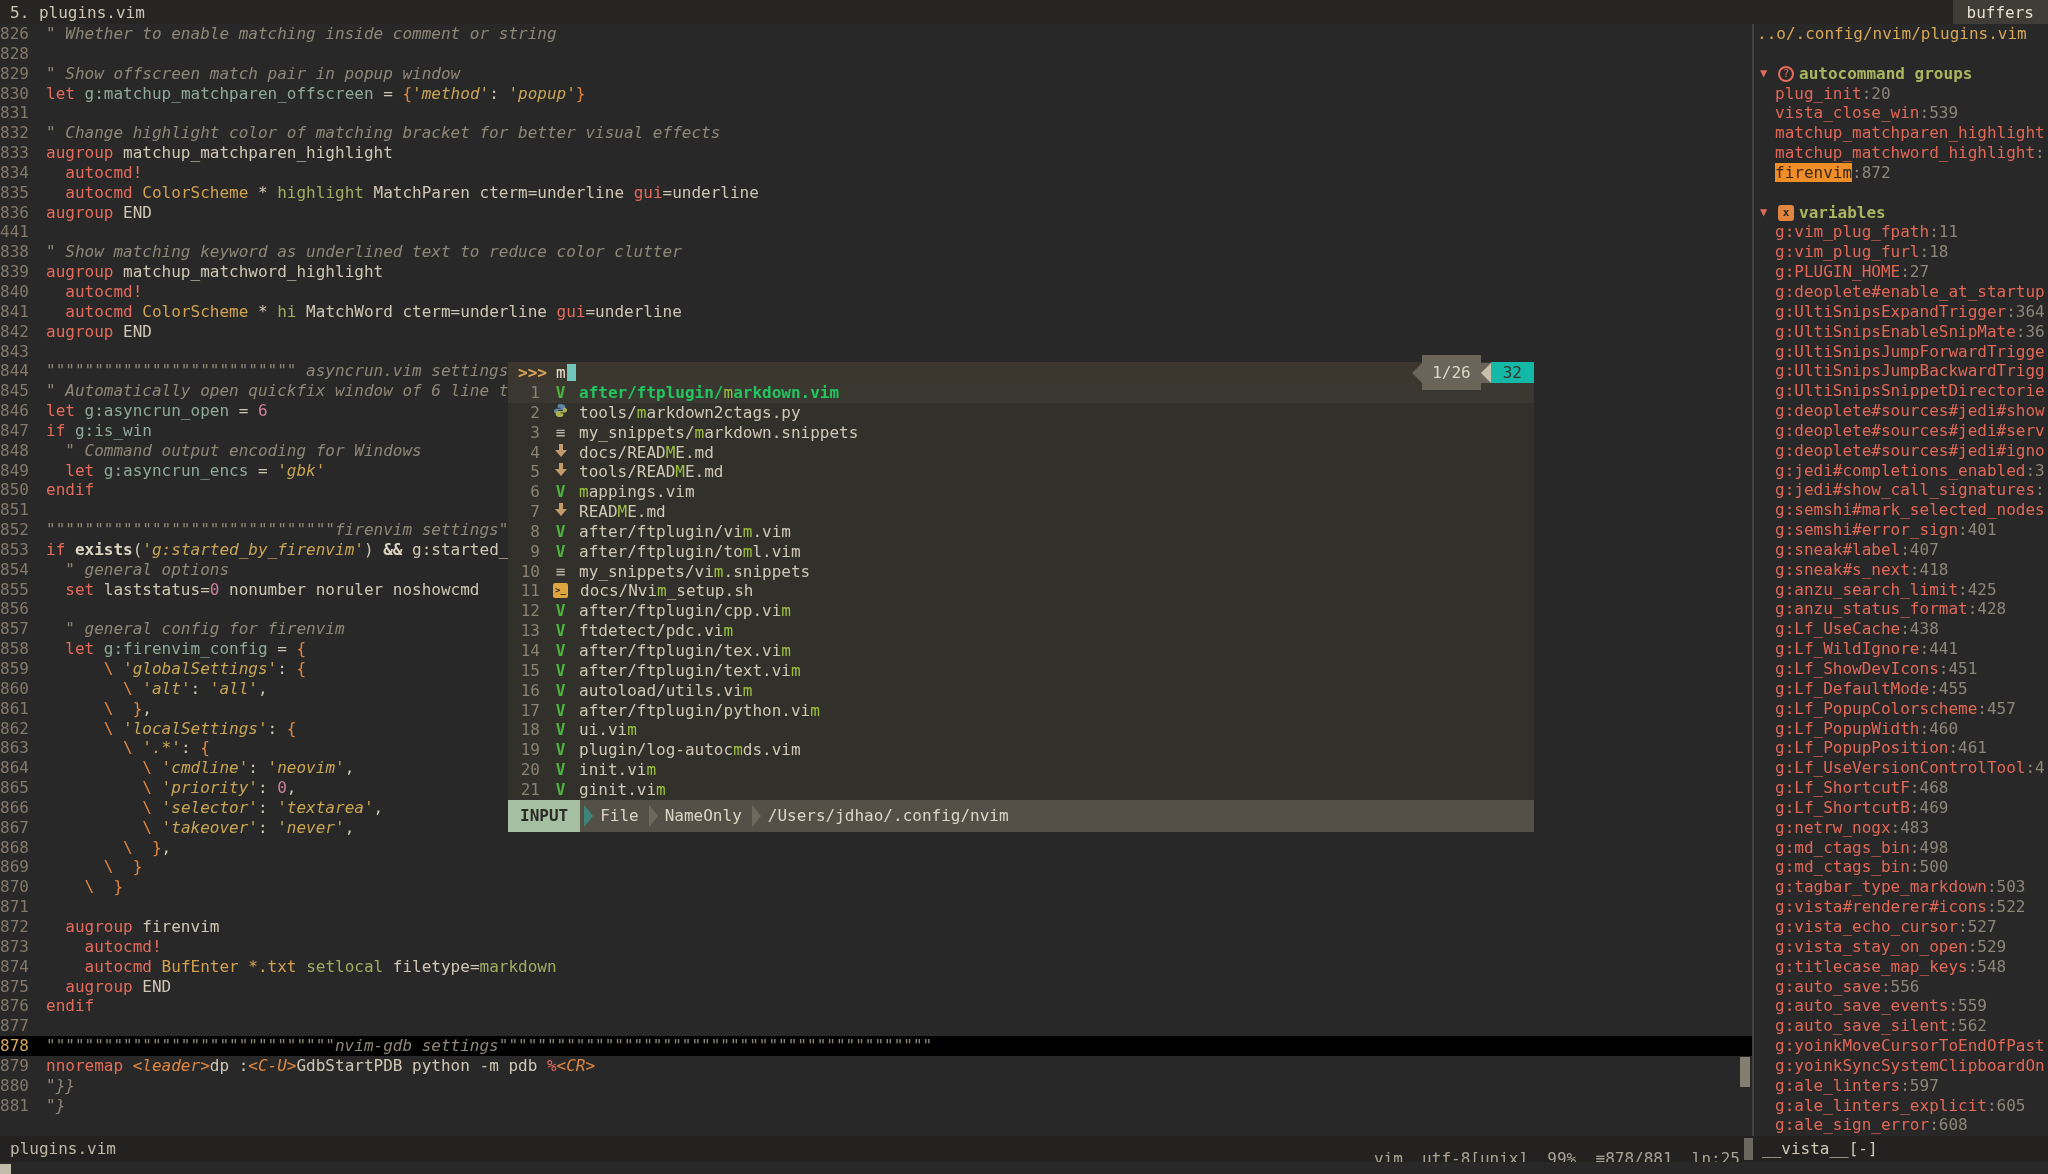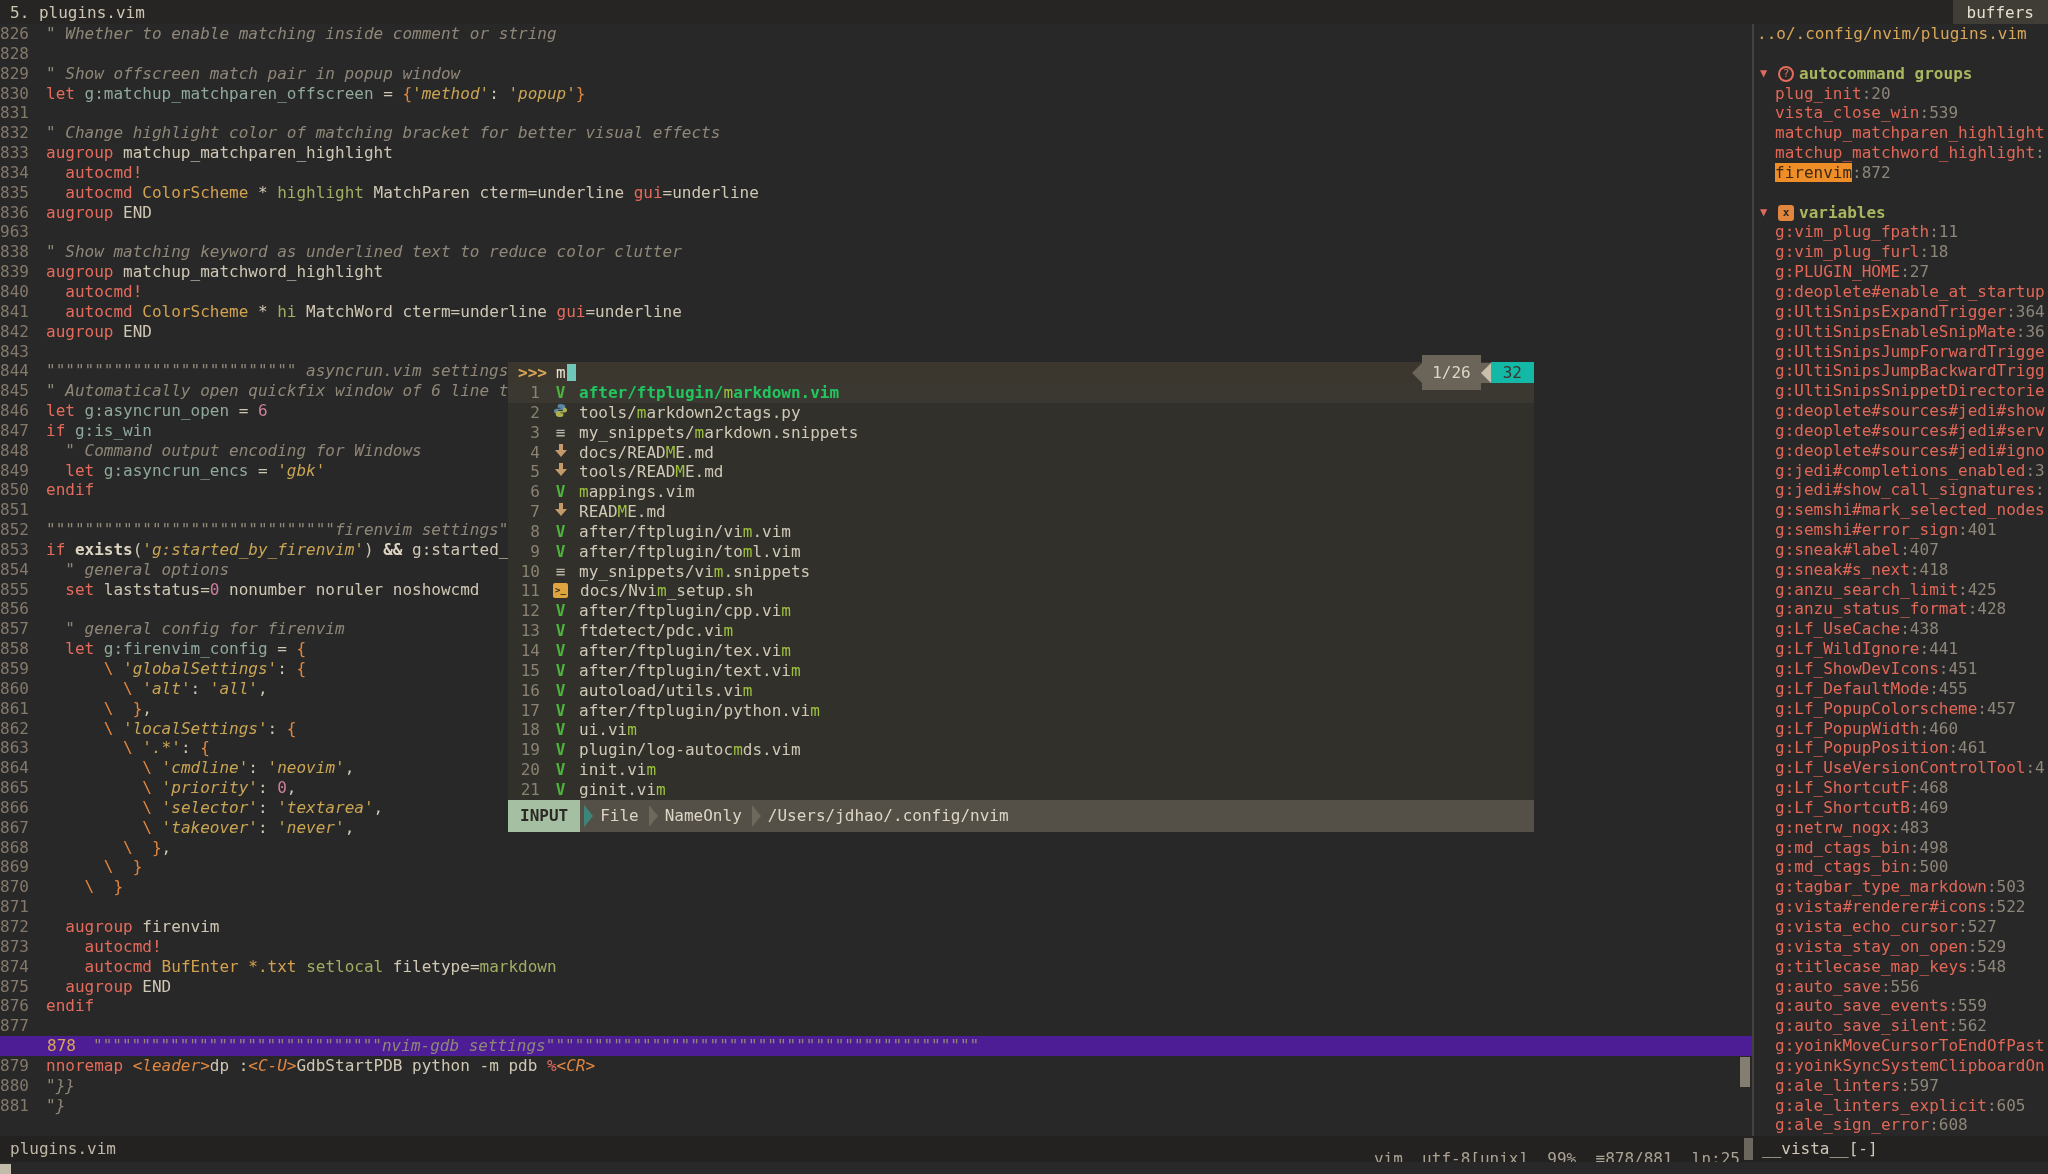--- a/index.html
+++ b/index.html
@@ -5,21 +5,21 @@
   html,body{margin:0;padding:0;background:#111;}
   .screen{position:relative;width:2048px;height:1174px;background:#282828;overflow:hidden;
     font-family:"DejaVu Sans Mono",monospace;font-size:16px;color:#cfc7b4;}
   
   .tabline{position:absolute;top:0;left:0;right:0;height:24px;background:#262523;display:flex;align-items:center;}
   .tab-buf{padding-left:10px;color:#cdc5b2;}
   .tab-right{margin-left:auto;background:#403c36;color:#e6dfcd;padding:0 14px;height:100%;display:flex;align-items:center;}
   
   .editor{position:absolute;top:24px;left:0;width:1752px;height:1112px;overflow:hidden;}
   .eline{display:flex;height:19.85px;line-height:19.85px;white-space:pre;overflow:hidden;}
-  .eline.cur{background:#4c1d95;padding-left:47px;}
+  .eline.cur{background:#000000;}
   .ln{width:36px;text-align:left;color:#85796b;flex:none;margin-right:10px;}
   .eline.cur .ln{color:#d8a657;}
   .codes{white-space:pre;}
   .t-f{color:#cfc7b4;} .t-c{color:#8f8778;font-style:italic;}
   .t-k{color:#e56b5c;} .t-v{color:#8fa99b;} .t-s{color:#c9a554;font-style:italic;}
   .t-n{color:#ce7f9c;} .t-o{color:#e0863f;} .t-y{color:#d3a24f;} .t-g{color:#a3ac62;}
   .t-b{color:#ddd5c2;font-weight:bold;} .t-sp{color:#e0863f;font-style:italic;}
   
   .vsep{position:absolute;left:1752px;top:24px;width:2px;height:1150px;background:#45423d;}
   .sidebar{position:absolute;top:24px;left:1754px;right:0;height:1112px;overflow:hidden;}
@@ -84,21 +84,21 @@
       <div class="eline"><span class="ln">826</span><span class="codes"><span class="t-c">" Whether to enable matching inside comment or string</span></span></div>
       <div class="eline"><span class="ln">828</span><span class="codes"></span></div>
       <div class="eline"><span class="ln">829</span><span class="codes"><span class="t-c">" Show offscreen match pair in popup window</span></span></div>
       <div class="eline"><span class="ln">830</span><span class="codes"><span class="t-k">let</span><span class="t-f"> </span><span class="t-v">g:matchup_matchparen_offscreen</span><span class="t-f"> = </span><span class="t-o">{</span><span class="t-s">'method'</span><span class="t-f">: </span><span class="t-s">'popup'</span><span class="t-o">}</span></span></div>
       <div class="eline"><span class="ln">831</span><span class="codes"></span></div>
       <div class="eline"><span class="ln">832</span><span class="codes"><span class="t-c">" Change highlight color of matching bracket for better visual effects</span></span></div>
       <div class="eline"><span class="ln">833</span><span class="codes"><span class="t-k">augroup</span><span class="t-f"> matchup_matchparen_highlight</span></span></div>
       <div class="eline"><span class="ln">834</span><span class="codes"><span class="t-f">  </span><span class="t-k">autocmd!</span></span></div>
       <div class="eline"><span class="ln">835</span><span class="codes"><span class="t-f">  </span><span class="t-k">autocmd</span><span class="t-f"> </span><span class="t-y">ColorScheme</span><span class="t-f"> * </span><span class="t-g">highlight</span><span class="t-f"> MatchParen cterm=underline </span><span class="t-k">gui</span><span class="t-f">=underline</span></span></div>
       <div class="eline"><span class="ln">836</span><span class="codes"><span class="t-k">augroup</span><span class="t-f"> END</span></span></div>
-      <div class="eline"><span class="ln">963</span><span class="codes"></span></div>
+      <div class="eline"><span class="ln">441</span><span class="codes"></span></div>
       <div class="eline"><span class="ln">838</span><span class="codes"><span class="t-c">" Show matching keyword as underlined text to reduce color clutter</span></span></div>
       <div class="eline"><span class="ln">839</span><span class="codes"><span class="t-k">augroup</span><span class="t-f"> matchup_matchword_highlight</span></span></div>
       <div class="eline"><span class="ln">840</span><span class="codes"><span class="t-f">  </span><span class="t-k">autocmd!</span></span></div>
       <div class="eline"><span class="ln">841</span><span class="codes"><span class="t-f">  </span><span class="t-k">autocmd</span><span class="t-f"> </span><span class="t-y">ColorScheme</span><span class="t-f"> * </span><span class="t-g">hi</span><span class="t-f"> MatchWord cterm=underline </span><span class="t-k">gui</span><span class="t-f">=underline</span></span></div>
       <div class="eline"><span class="ln">842</span><span class="codes"><span class="t-k">augroup</span><span class="t-f"> END</span></span></div>
       <div class="eline"><span class="ln">843</span><span class="codes"></span></div>
       <div class="eline"><span class="ln">844</span><span class="codes"><span class="t-c">"""""""""""""""""""""""""" asyncrun.vim settings""""""""""""""""""""</span></span></div>
       <div class="eline"><span class="ln">845</span><span class="codes"><span class="t-c">" Automatically open quickfix window of 6 line t</span></span></div>
       <div class="eline"><span class="ln">846</span><span class="codes"><span class="t-k">let</span><span class="t-f"> </span><span class="t-v">g:asyncrun_open</span><span class="t-f"> = </span><span class="t-n">6</span></span></div>
       <div class="eline"><span class="ln">847</span><span class="codes"><span class="t-k">if</span><span class="t-f"> </span><span class="t-v">g:is_win</span></span></div>

